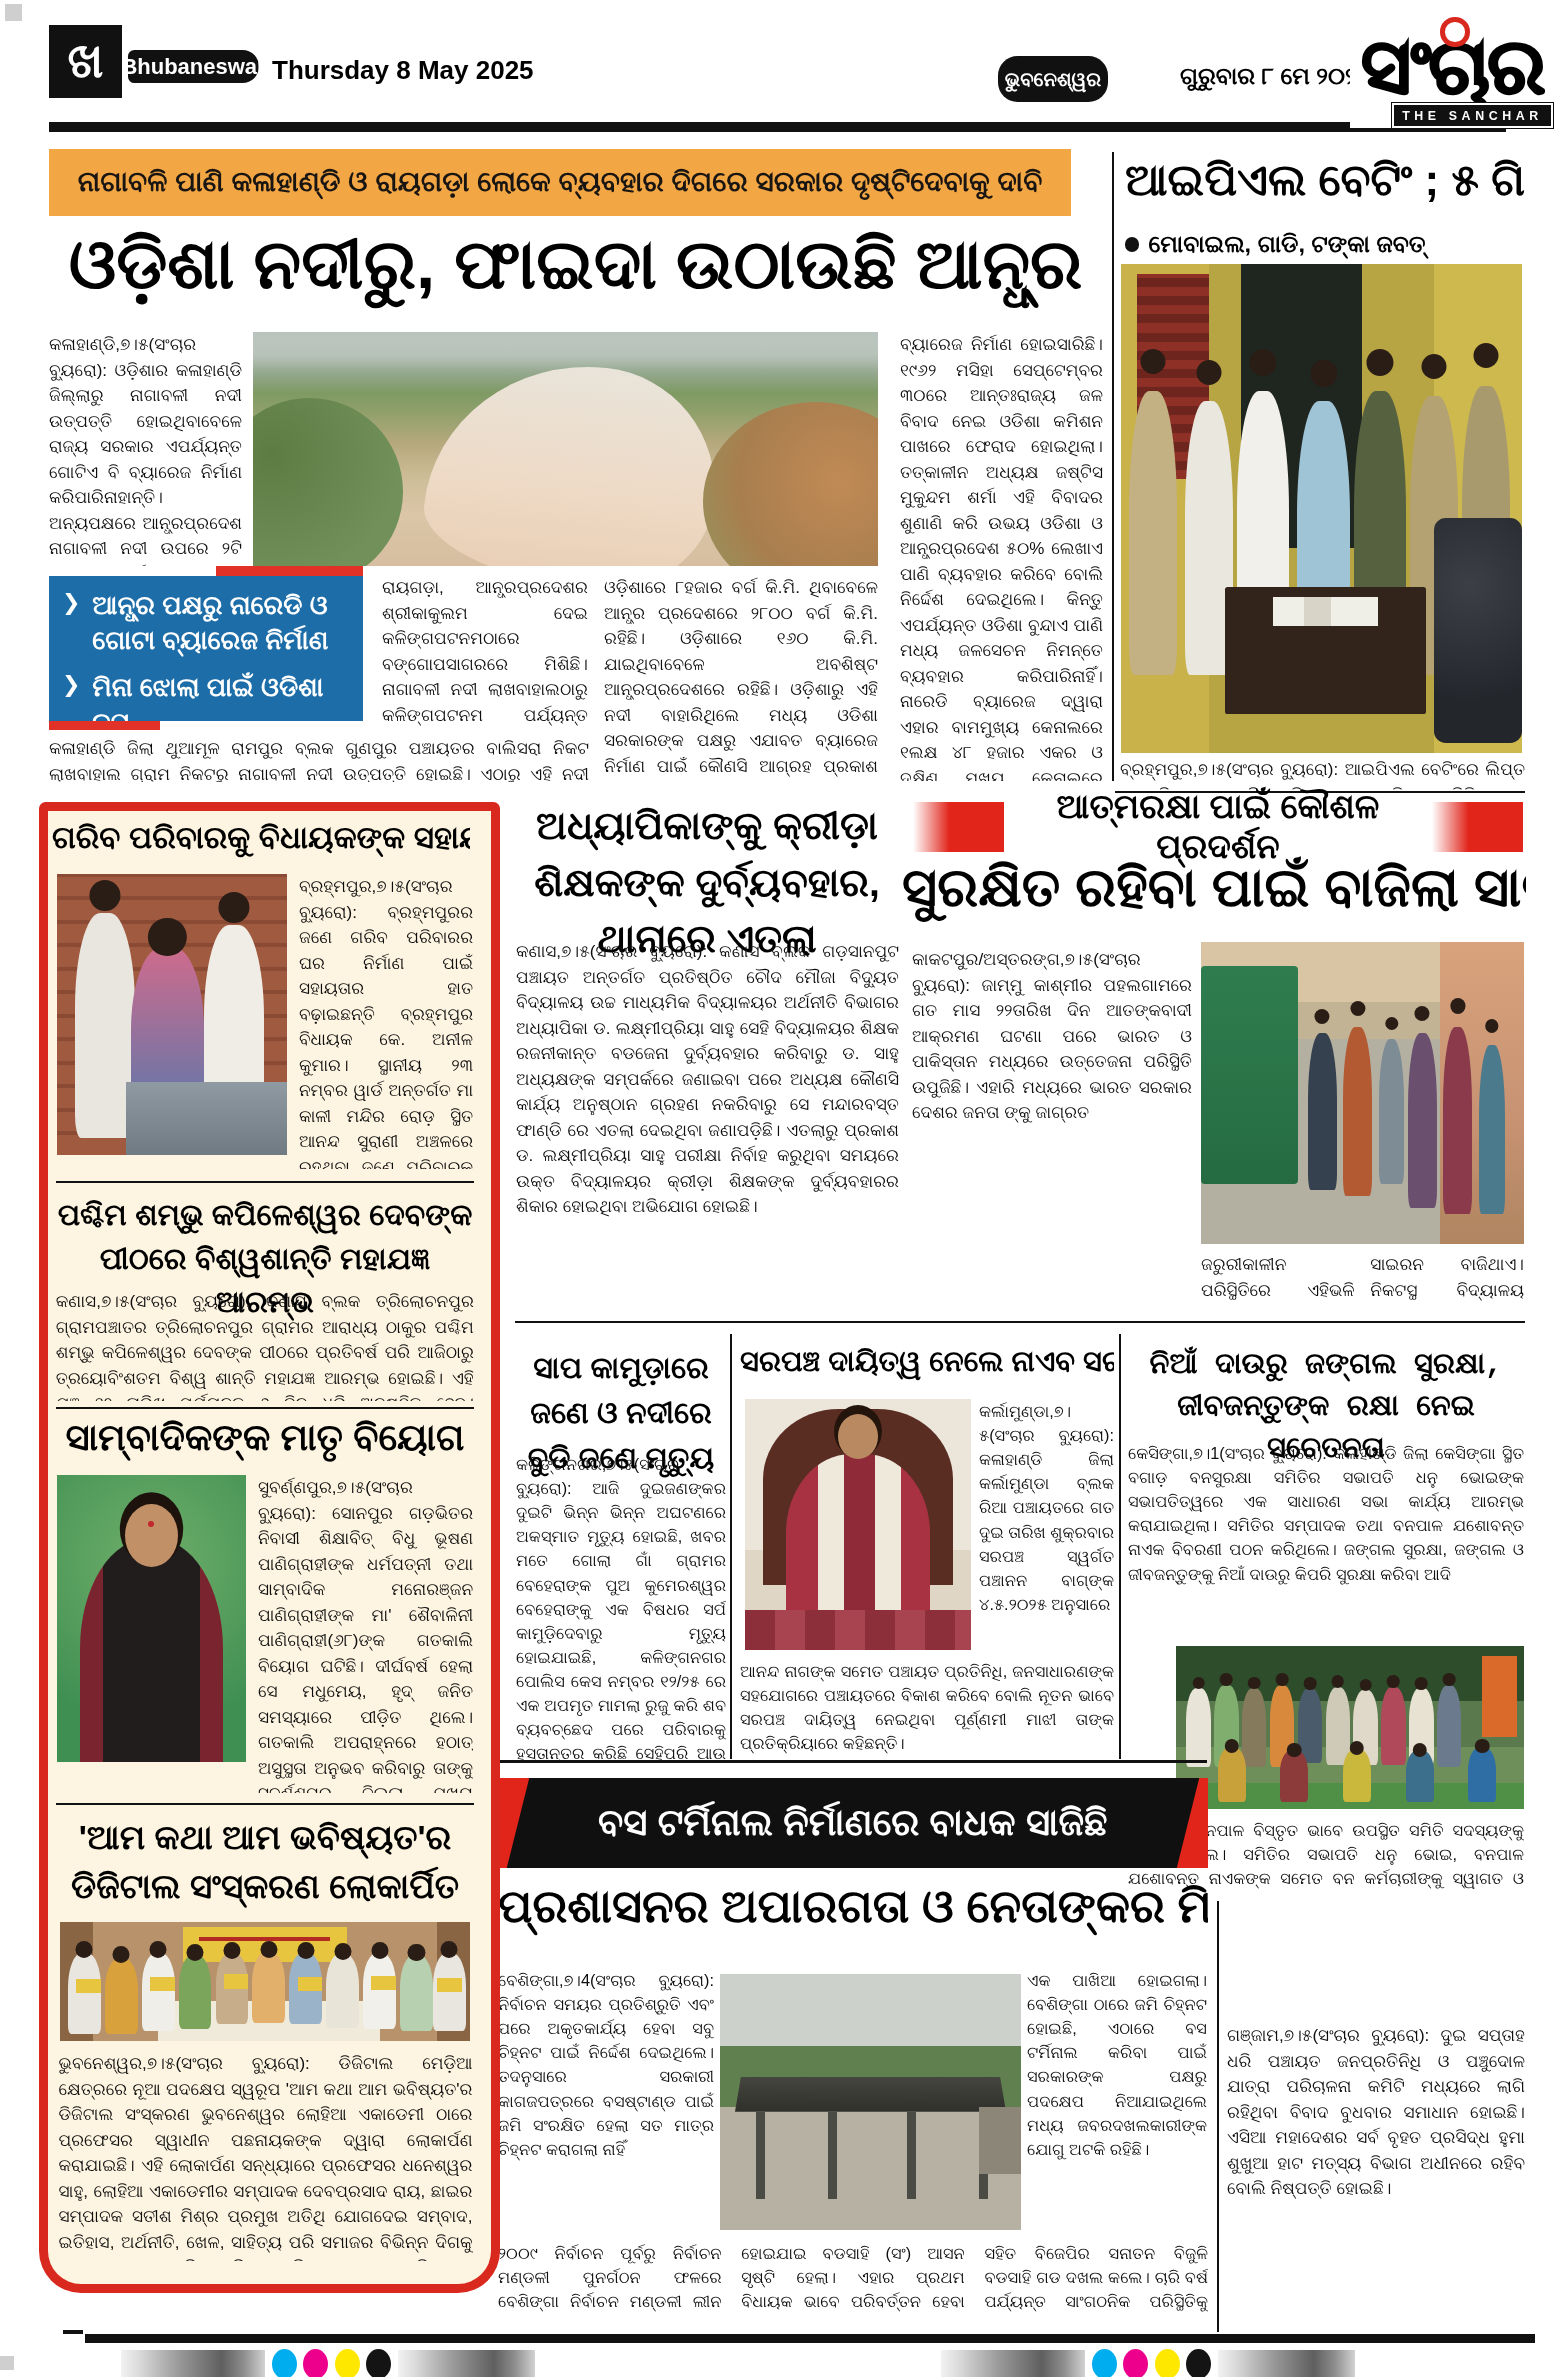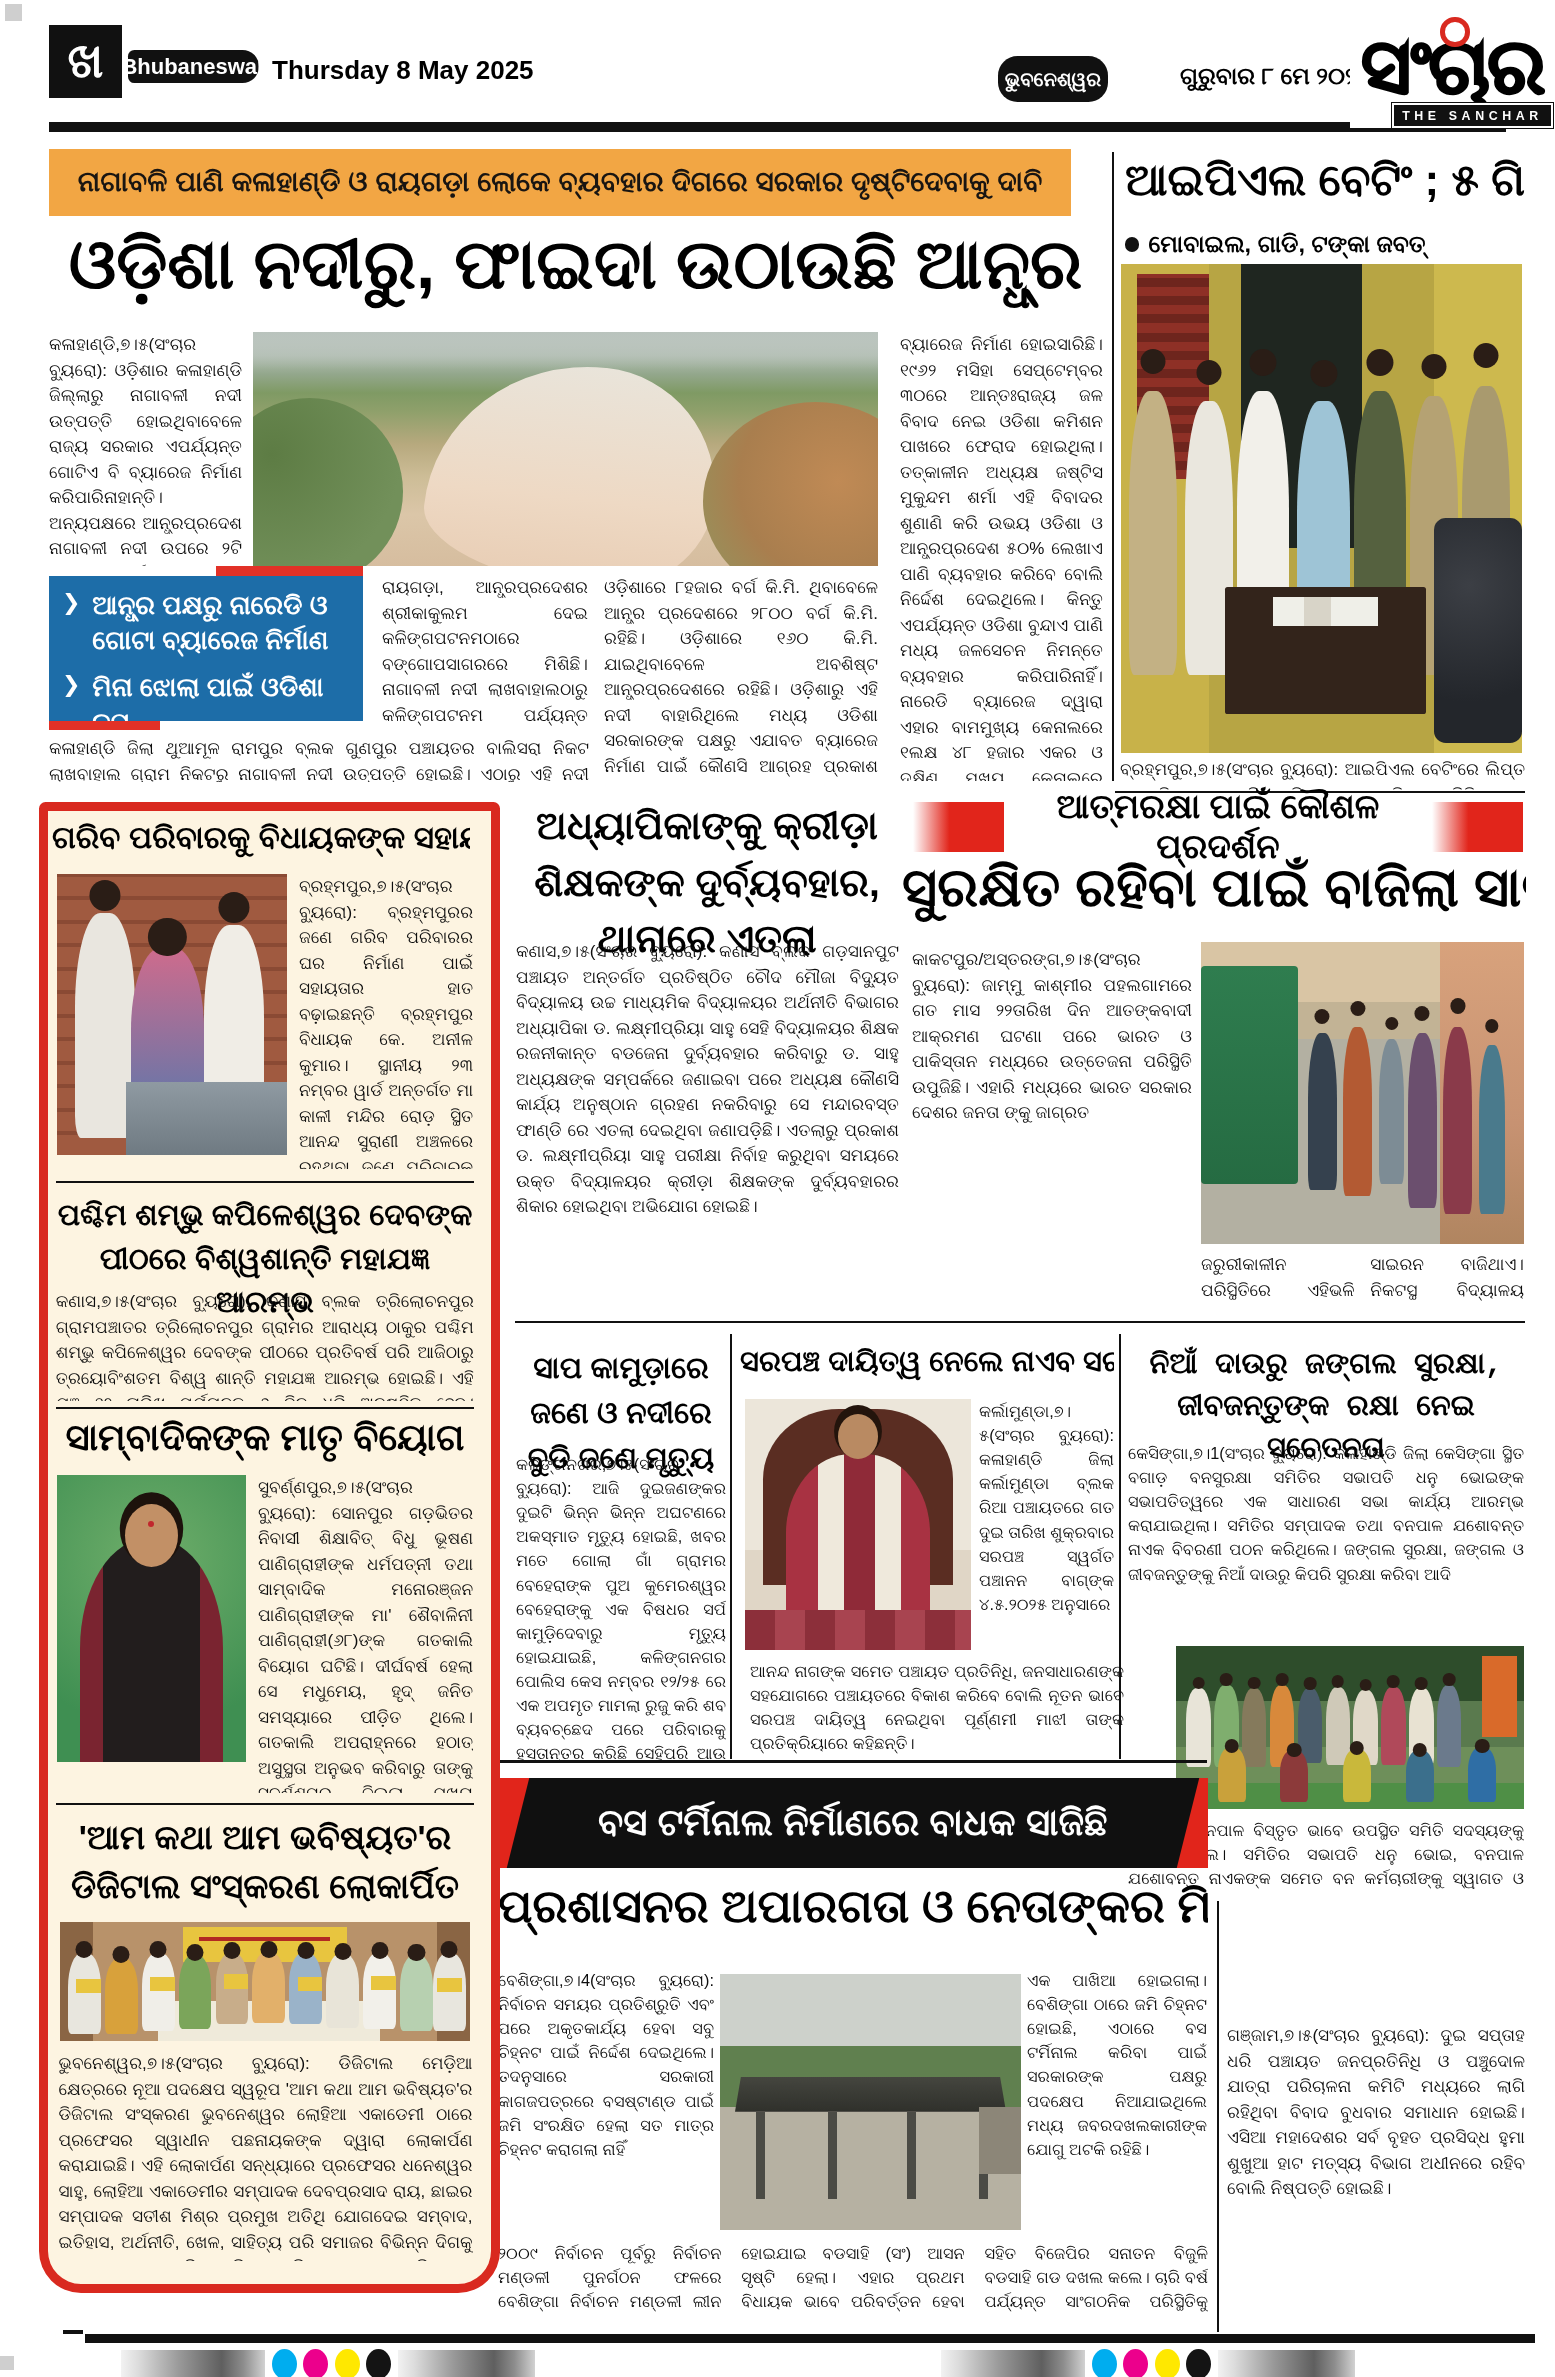--- a/index.html
+++ b/index.html
@@ -141,21 +141,21 @@
   <div class="abs vrule" style="left:730px;top:1334px;width:2px;height:425px;"></div>
 
   <div class="abs hd ctr" style="left:740px;top:1345px;width:374px;height:43px;font-size:29px;white-space:nowrap;overflow:hidden;">ସରପଞ୍ଚ ଦାୟିତ୍ୱ ନେଲେ ନାଏବ ସରପଞ୍ଚ</div>
   <div class="photo" style="left:745px;top:1399px;width:226px;height:251px;background:linear-gradient(180deg,#ece6da 0 60%,#e0d6c6 60%);">
     <div class="abs" style="left:8%;top:4%;width:84%;height:70%;background:#5a2d22;border-radius:40% 40% 0 0;"></div>
     <div class="abs" style="left:18%;top:22%;width:64%;height:70%;background:linear-gradient(90deg,#a83242 0 22%,#efe9dc 22% 40%,#8f2a38 40% 62%,#efe9dc 62% 80%,#a83242 80%);border-radius:45% 45% 0 0;"></div>
     <div class="abs" style="left:41%;top:6%;width:18%;height:18%;background:#b98a62;border-radius:50%;box-shadow:0 -5.2px 0 3.9px #23140c;"></div>
     <div class="abs" style="left:0;bottom:0;width:100%;height:16%;background:repeating-linear-gradient(90deg,#8c2f3a 0 30px,#a84450 30px 60px);"></div>
   </div>
   <div class="abs bts" style="left:979px;top:1399px;width:135px;height:251px;">କର୍ଲାମୁଣ୍ଡା,୭।୫(ସଂଚାର ବ୍ୟୁରୋ): କଳାହାଣ୍ଡି ଜିଲା କର୍ଲାମୁଣ୍ଡା ବ୍ଲକ ରିଆ ପଞ୍ଚାୟତରେ ଗତ ଦୁଇ ତାରିଖ ଶୁକ୍ରବାର ସରପଞ୍ଚ ସ୍ୱର୍ଗତ ପଞ୍ଚାନନ ବାଗ୍‌ଙ୍କ ୪.୫.୨୦୨୫ ଅନୁସାରେ</div>
-  <div class="abs bts" style="left:740px;top:1659px;width:374px;height:97px;margin-left:10px;">ଆନନ୍ଦ ନାଗଙ୍କ ସମେତ ପଞ୍ଚାୟତ ପ୍ରତିନିଧି, ଜନସାଧାରଣଙ୍କ ସହଯୋଗରେ ପଞ୍ଚାୟତରେ ବିକାଶ କରିବେ ବୋଲି ନୂତନ ଭାବେ ସରପଞ୍ଚ ଦାୟିତ୍ୱ ନେଇଥିବା ପୂର୍ଣ୍ଣମୀ ମାଝୀ ତାଙ୍କ ପ୍ରତିକ୍ରିୟାରେ କହିଛନ୍ତି।</div>
+  <div class="abs bts" style="left:740px;top:1659px;width:374px;height:97px;">ଆନନ୍ଦ ନାଗଙ୍କ ସମେତ ପଞ୍ଚାୟତ ପ୍ରତିନିଧି, ଜନସାଧାରଣଙ୍କ ସହଯୋଗରେ ପଞ୍ଚାୟତରେ ବିକାଶ କରିବେ ବୋଲି ନୂତନ ଭାବେ ସରପଞ୍ଚ ଦାୟିତ୍ୱ ନେଇଥିବା ପୂର୍ଣ୍ଣମୀ ମାଝୀ ତାଙ୍କ ପ୍ରତିକ୍ରିୟାରେ କହିଛନ୍ତି।</div>
 
   <div class="abs vrule" style="left:1119px;top:1334px;width:2px;height:425px;"></div>
 
   <div class="abs hd ctr" style="left:1128px;top:1345px;width:396px;height:86px;font-size:29px;line-height:1.45;font-family:Liberation Mono, monospace;">ନିଆଁ ଦାଉରୁ ଜଙ୍ଗଲ ସୁରକ୍ଷା, ଜୀବଜନ୍ତୁଙ୍କ ରକ୍ଷା ନେଇ ସଚେତନତା</div>
   <div class="abs bts" style="left:1128px;top:1441px;width:396px;height:200px;">କେସିଙ୍ଗା,୭।1(ସଂଚାର ବ୍ୟୁରୋ): କଳାହାଣ୍ଡି ଜିଲା କେସିଙ୍ଗା ସ୍ଥିତ ବଗାଡ଼ ବନସୁରକ୍ଷା ସମିତିର ସଭାପତି ଧନୁ ଭୋଇଙ୍କ ସଭାପତିତ୍ୱରେ ଏକ ସାଧାରଣ ସଭା କାର୍ଯ୍ୟ ଆରମ୍ଭ କରାଯାଇଥିଲା। ସମିତିର ସମ୍ପାଦକ ତଥା ବନପାଳ ଯଶୋବନ୍ତ ନାଏକ ବିବରଣୀ ପଠନ କରିଥିଲେ। ଜଙ୍ଗଲ ସୁରକ୍ଷା, ଜଙ୍ଗଲ ଓ ଜୀବଜନ୍ତୁଙ୍କୁ ନିଆଁ ଦାଉରୁ କିପରି ସୁରକ୍ଷା କରିବା ଆଦି</div>
 
   <div class="photo" style="left:1176px;top:1646px;width:348px;height:163px;background:linear-gradient(180deg,#2e4d2b 0 34%,#5a7a4e 34% 62%,#6e8f5a 62% 84%,#4f8f46 84%);">
     <div class="abs" style="right:2%;top:6%;width:10%;height:50%;background:#d96a2a;"></div>
     <i class="fg" style="left:3%;top:26%;width:7%;height:48%;background:#e8e4d8;"></i>
     <i class="fg" style="left:11%;top:24%;width:7%;height:50%;background:#7fae6e;"></i>

